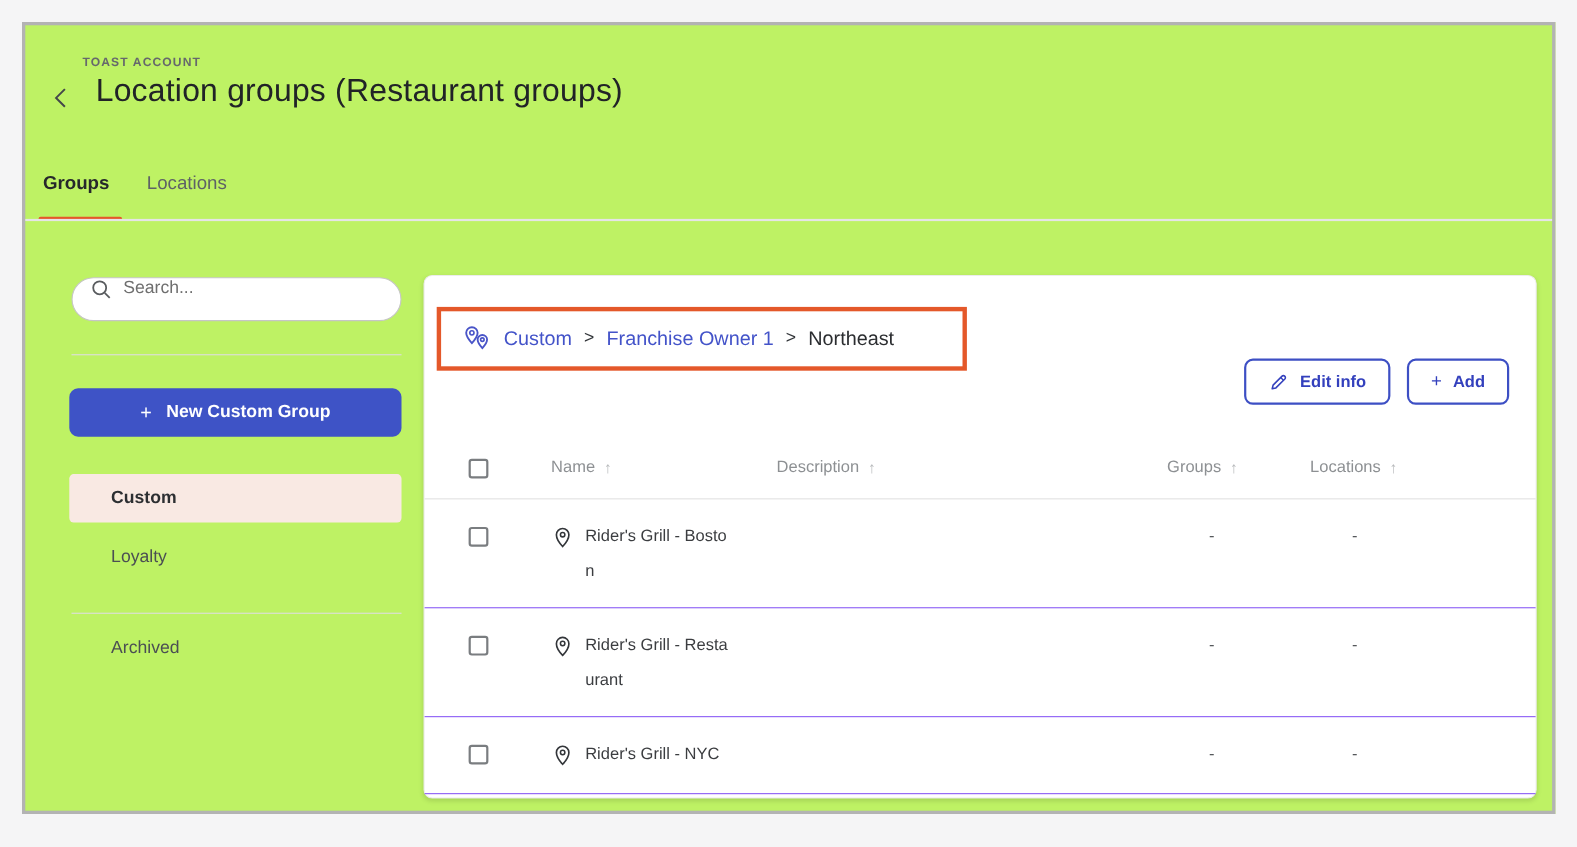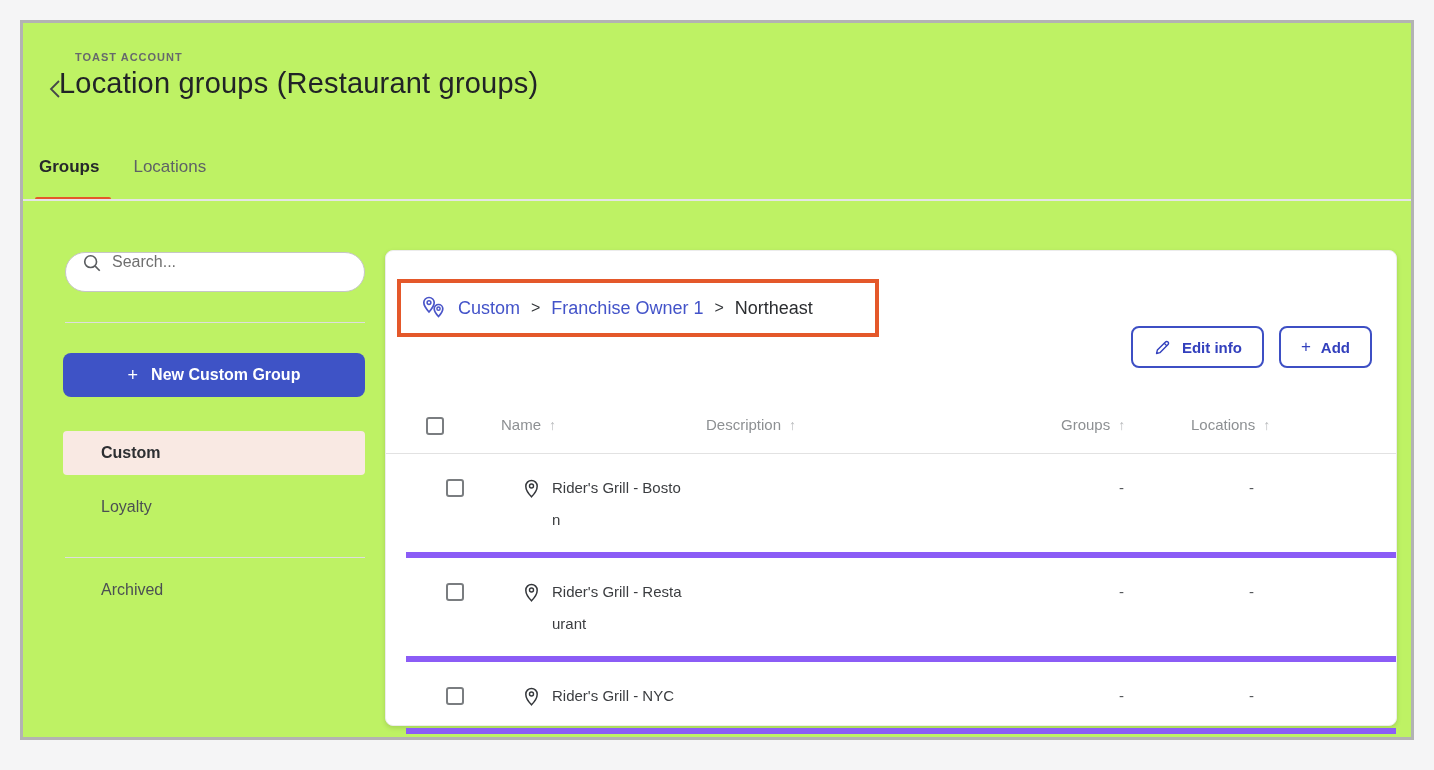--- a/index.html
+++ b/index.html
@@ -6,21 +6,21 @@
   html,body { width:1434px; height:770px; background:#f5f5f6; font-family:"Liberation Sans","DejaVu Sans",sans-serif; overflow:hidden; }
 
   .frame { position:absolute; left:20px; top:20px; width:1394px; height:720px;
            border:3px solid #b3b3b3; background:#bef264; }
 
   
   .eyebrow { position:absolute; left:52px; top:28px; font-size:11px; font-weight:bold;
              letter-spacing:1px; color:#66686c; }
   .back-btn { position:absolute; left:18px; top:50px; width:28px; height:32px;
               display:flex; align-items:center; justify-content:center; cursor:pointer; }
-  .page-title { position:absolute; left:36px; top:44px; font-size:29px; font-weight:500;
+  .page-title { position:absolute; left:64px; top:44px; font-size:29px; font-weight:500;
                 color:#212327; letter-spacing:.2px; }
 
   
   .tabs-row { position:absolute; left:16px; top:132px; height:46px; display:flex; gap:34px; }
   .tab { position:relative; font-size:17px; color:#5e6266; cursor:pointer; padding-top:2px; }
   .tab.active { font-weight:bold; color:#26282b; }
   .tab.active::after { content:""; position:absolute; left:-4px; right:-12px; bottom:0;
                        height:4px; background:var(--accent); border-radius:2px; }
   .tabs-divider { position:absolute; left:0; right:0; top:176px; height:2px; background:#e5e5e5; }
 
@@ -62,22 +62,22 @@
   .outline-btn .plus { font-size:17px; font-weight:normal; }
 
   
   .tbl { position:absolute; left:0; right:0; top:145px; }
   .tbl-grid { display:grid; grid-template-columns:75px 205px 355px 130px 1fr;
               padding:0 20px 0 40px; }
   .tbl-head { height:57px; align-items:center; color:#8d9093; font-size:15px; }
   .sort-arrow { color:#b8babc; font-size:14px; margin-left:8px; }
   .head-cell { display:inline-flex; align-items:center; cursor:pointer; }
   .tbl-body { border-top:1px solid #e2e2e2; }
-  .tbl-row { align-items:start; border-bottom:6px solid #8b5cf6; padding-top:23px;
-             padding-bottom:16px; min-height:70px; font-size:15px; color:#3b3d40;margin-left:20px; }
+  .tbl-row { align-items:start; border-bottom:1px solid #8b5cf6; padding-top:23px;
+             padding-bottom:16px; min-height:70px; font-size:15px; color:#3b3d40; }
   .tbl-row .dash { line-height:22px; padding-left:38px; color:#55585b; }
   .head-dashcol { padding-left:0; }
   .checkbox { width:18px; height:18px; border:2px solid #7a7d80; border-radius:3px;
               background:#fff; cursor:pointer; margin-top:2px; }
   .name-cell { display:flex; gap:10px; }
   .name-text { width:136px; word-break:break-all; line-height:32px; margin-top:-5px; }
   .pin { flex:0 0 auto; margin-top:0px; }
   .desc-cell { line-height:22px; }
 </style>
 </head>

